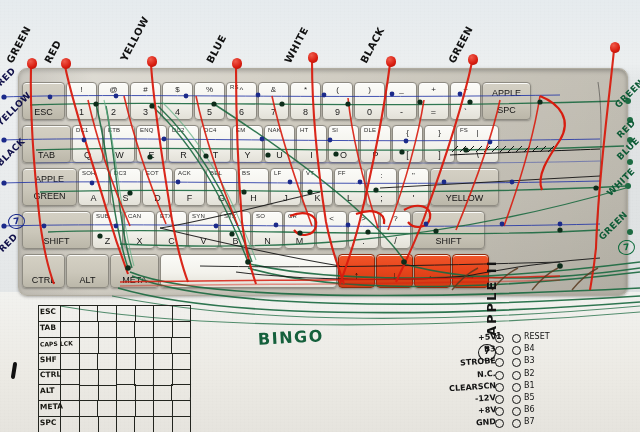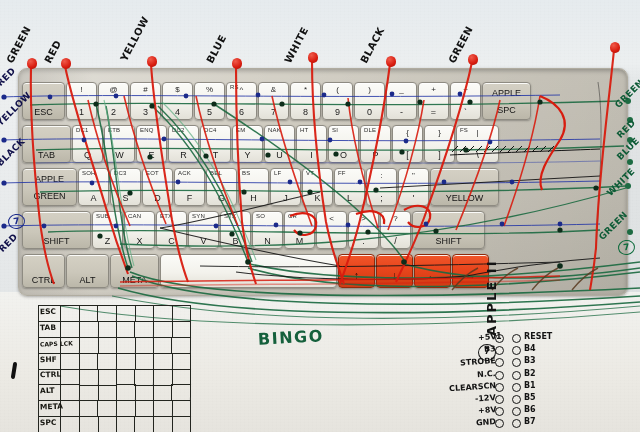--- a/index.html
+++ b/index.html
@@ -90,21 +90,21 @@
   
   .pinout{position:absolute;left:418px;top:332px;width:170px;height:100px;
      font-family:"DejaVu Sans",sans-serif;color:#141414;}
   .pinrow{position:absolute;height:12px;left:0;right:0;font-size:8px;}
   .pinrow .pl{position:absolute;right:92px;white-space:nowrap;text-align:right;
      font-weight:700;transform:rotate(-4deg);transform-origin:right center;}
   .pinrow .hl{position:absolute;right:84px;width:7px;height:7px;top:2px;
      border:1.2px solid #161616;border-radius:50%;}
   .pinrow .hr{position:absolute;left:94px;width:7px;height:7px;top:2px;
      border:1.2px solid #161616;border-radius:50%;}
-  .pinrow .pr{position:absolute;left:106px;white-space:nowrap;font-weight:700;text-align:right;}
+  .pinrow .pr{position:absolute;left:106px;white-space:nowrap;font-weight:400;text-align:right;}
   .pinrow .pnum{position:absolute;left:78px;font-weight:700;font-size:8px;}
   .apple{position:absolute;left:66px;top:4px;font-size:13px;font-weight:700;
      letter-spacing:2px;color:#141414;
      transform:rotate(-90deg);transform-origin:left top;white-space:nowrap;}
   .applecirc{position:absolute;left:60px;top:12px;width:16px;height:15px;
      border:1.3px solid #161616;border-radius:50%;font-size:8px;text-align:center;
      line-height:14px;font-weight:700;}
 
   svg.overlay{position:absolute;left:0;top:0;width:640px;height:432px;
      pointer-events:none;}

